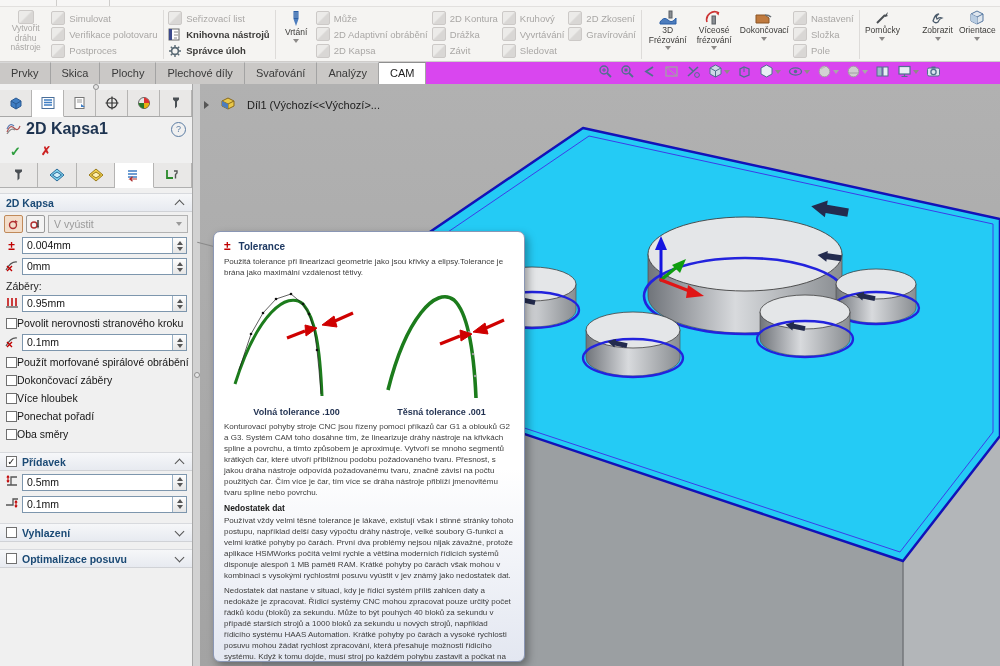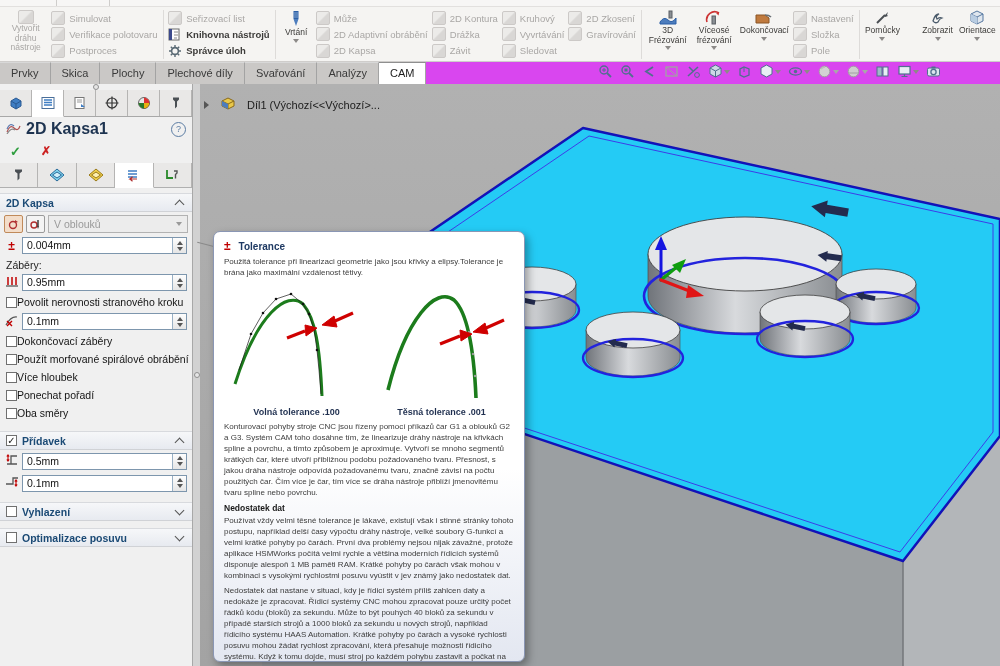--- a/index.html
+++ b/index.html
@@ -502,29 +502,42 @@
           </svg>
         </span>
       <span class="tgl">
           <svg width="13" height="13" viewBox="0 0 13 13">
             <circle cx="5" cy="7" r="3" fill="none" stroke="#b03030" stroke-width="1.4"></circle>
             <path d="M9 2 v6" stroke="#333" stroke-width="1.4"></path>
             <path d="M8 8 l1 3 1-3z" fill="#333"></path>
           </svg>
         </span>
       <span class="ddl">
-        <span class="dv">V oblouků</span>
+        <span class="dv">V vyústit</span>
         <span class="dn" style="border-top-color:#9a9a9a"></span>
       </span>
     </div>
 
     <div class="frow">
       <span class="ficon pmr-red">±</span>
       <span class="fld">
         <span class="fval">0.004mm</span>
+        <span class="spin">
+            <span class="ua"></span>
+            <span class="dn"></span>
+          </span>
+      </span>
+    </div>
+    <div class="frow">
+      <span class="ficon"><svg width="14" height="13" viewBox="0 0 14 13">
+            <path d="M1 11 Q6 2 12 3" fill="none" stroke="#555" stroke-width="1.2"></path>
+            <path d="M2 12 l5-5 M2 7 l5 5" stroke="#c00000" stroke-width="1.4"></path>
+          </svg></span>
+      <span class="fld">
+        <span class="fval">0mm</span>
         <span class="spin">
             <span class="ua"></span>
             <span class="dn"></span>
           </span>
       </span>
     </div>
 
     <div class="lbl">Záběry:</div>
 
     <div class="frow">
@@ -555,25 +568,25 @@
         <span class="fval">0.1mm</span>
         <span class="spin">
             <span class="ua"></span>
             <span class="dn"></span>
           </span>
       </span>
     </div>
 
     <div class="cbrow">
       <span class="cb"></span>
-      <span class="cblbl">Dokončovací záběry</span>
+      <span class="cblbl">Použít morfované spirálové obrábění</span>
     </div>
     <div class="cbrow">
       <span class="cb"></span>
-      <span class="cblbl">Použít morfované spirálové obrábění</span>
+      <span class="cblbl">Dokončovací záběry</span>
     </div>
     <div class="cbrow">
       <span class="cb"></span>
       <span class="cblbl">Více hloubek</span>
     </div>
     <div class="cbrow">
       <span class="cb"></span>
       <span class="cblbl">Ponechat pořadí</span>
     </div>
     <div class="cbrow">

